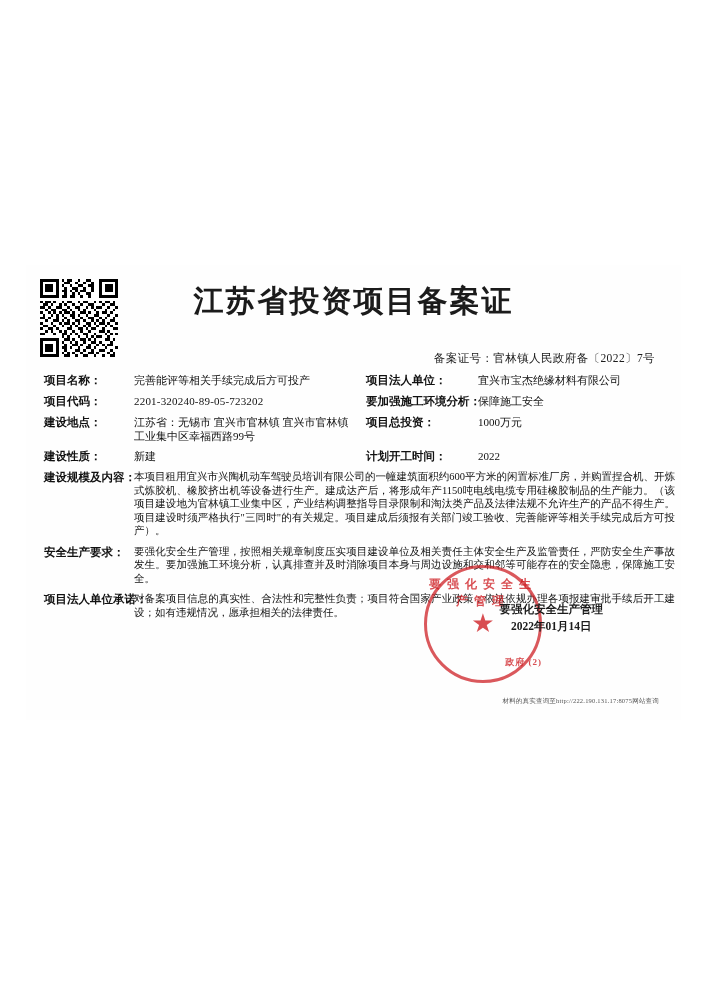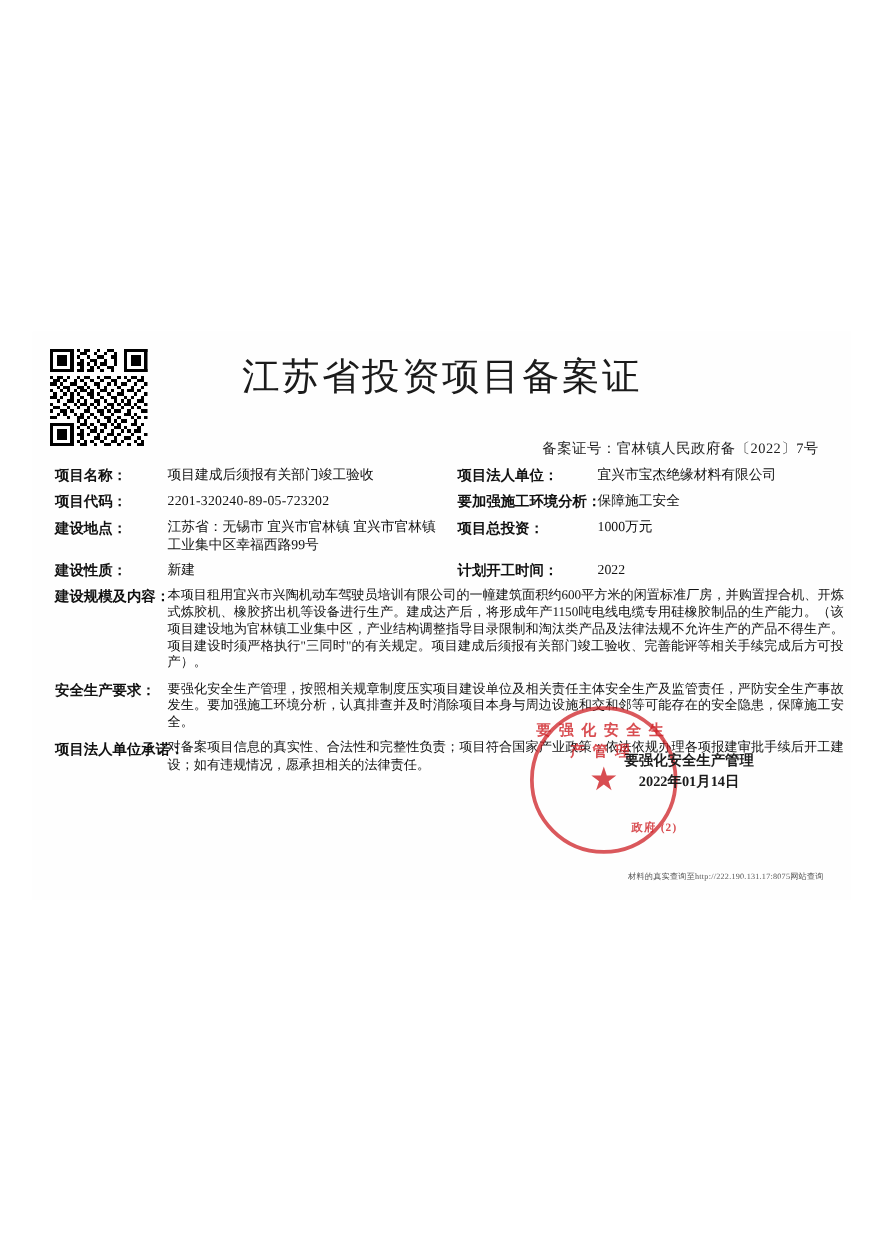--- a/index.html
+++ b/index.html
@@ -42,21 +42,21 @@
   .qr svg { display: block; }
 
   .title {
     position: absolute;
     left: 0;
     top: 16px;
     width: 100%;
     text-align: center;
     font-family: "Liberation Serif", serif;
     font-size: 30px;
-    font-weight: normal;
+    font-weight: bold;
     letter-spacing: 2px;
     color: #1b1b1b;
   }
   .filing-no {
     position: absolute;
     right: 26px;
     top: 86px;
     font-size: 11.5px;
     letter-spacing: 0.4px;
     color: #1b1b1b;
@@ -431,21 +431,21 @@
 
     <div class="filing-no">
       <span>备案证号：</span><span>官林镇人民政府备〔2022〕7号</span>
     </div>
 
     <div class="fields">
 
       <div class="row">
         <div class="cell left">
           <div class="lbl w-left">项目名称：</div>
-          <div class="val">项目建成后须报有关部门竣工验收</div>
+          <div class="val">完善能评等相关手续完成后方可投产</div>
         </div>
         <div class="cell right">
           <div class="lbl w-right">项目法人单位：</div>
           <div class="val">宜兴市宝杰绝缘材料有限公司</div>
         </div>
       </div>
 
       <div class="row">
         <div class="cell left">
           <div class="lbl w-left">项目代码：</div>

